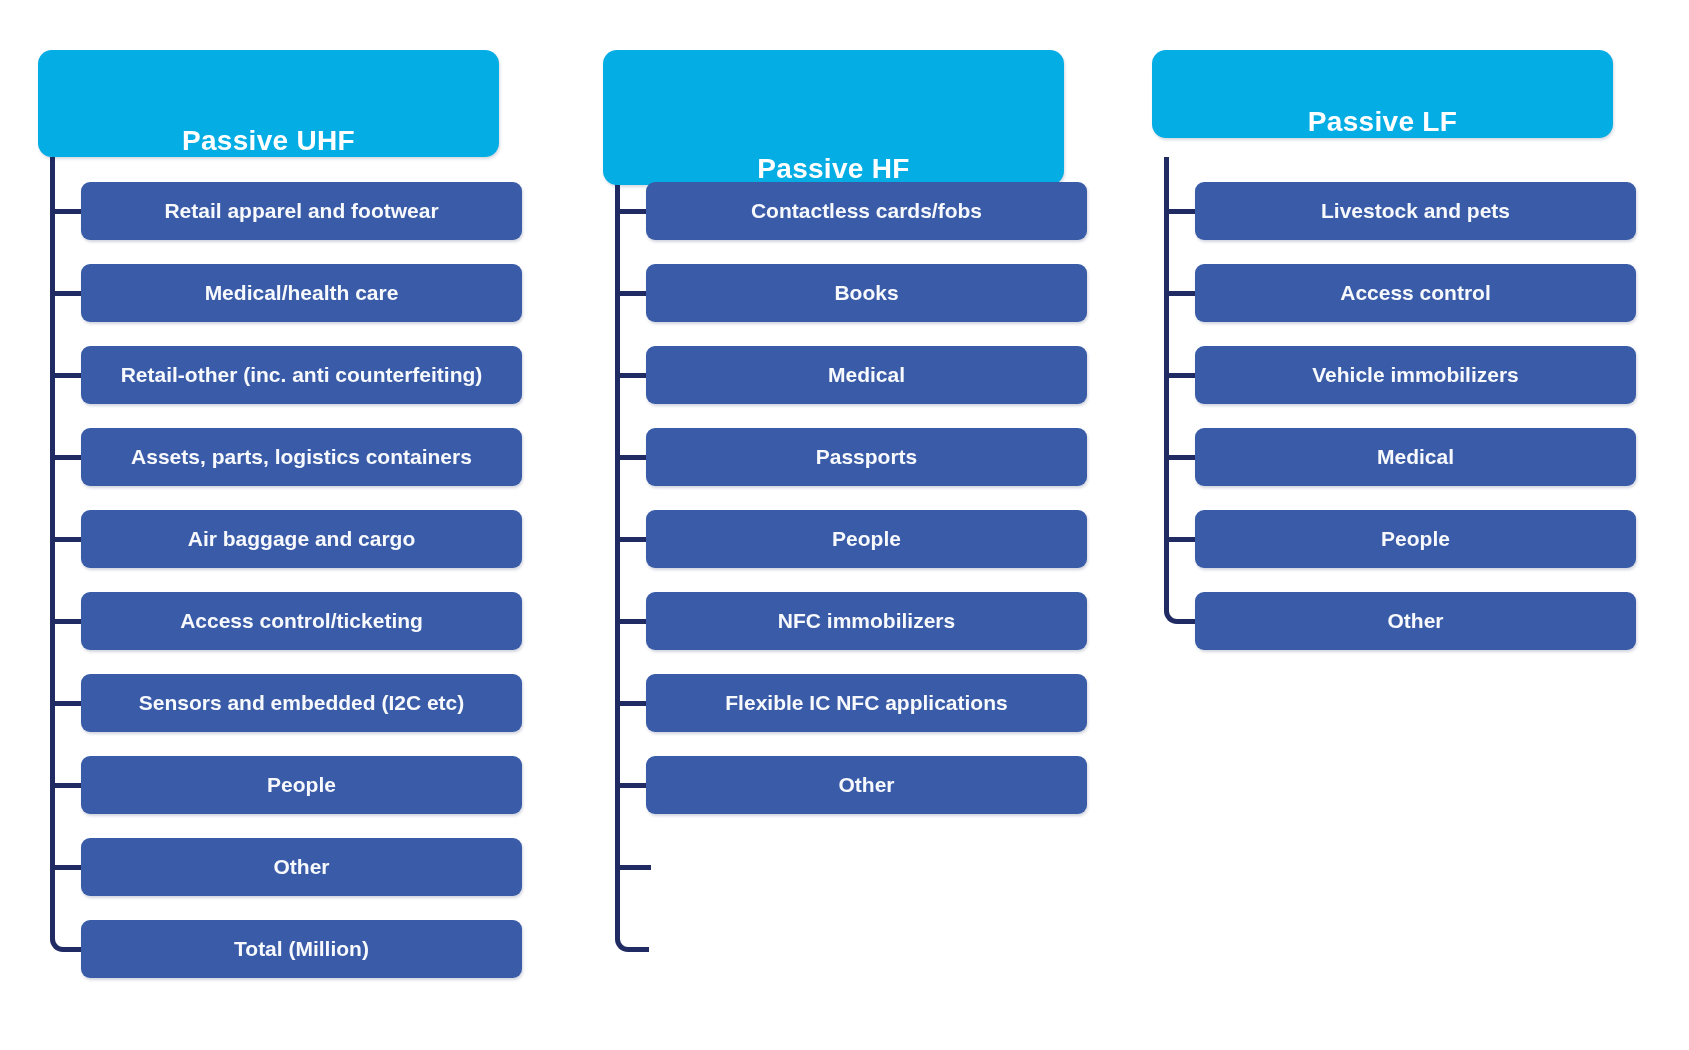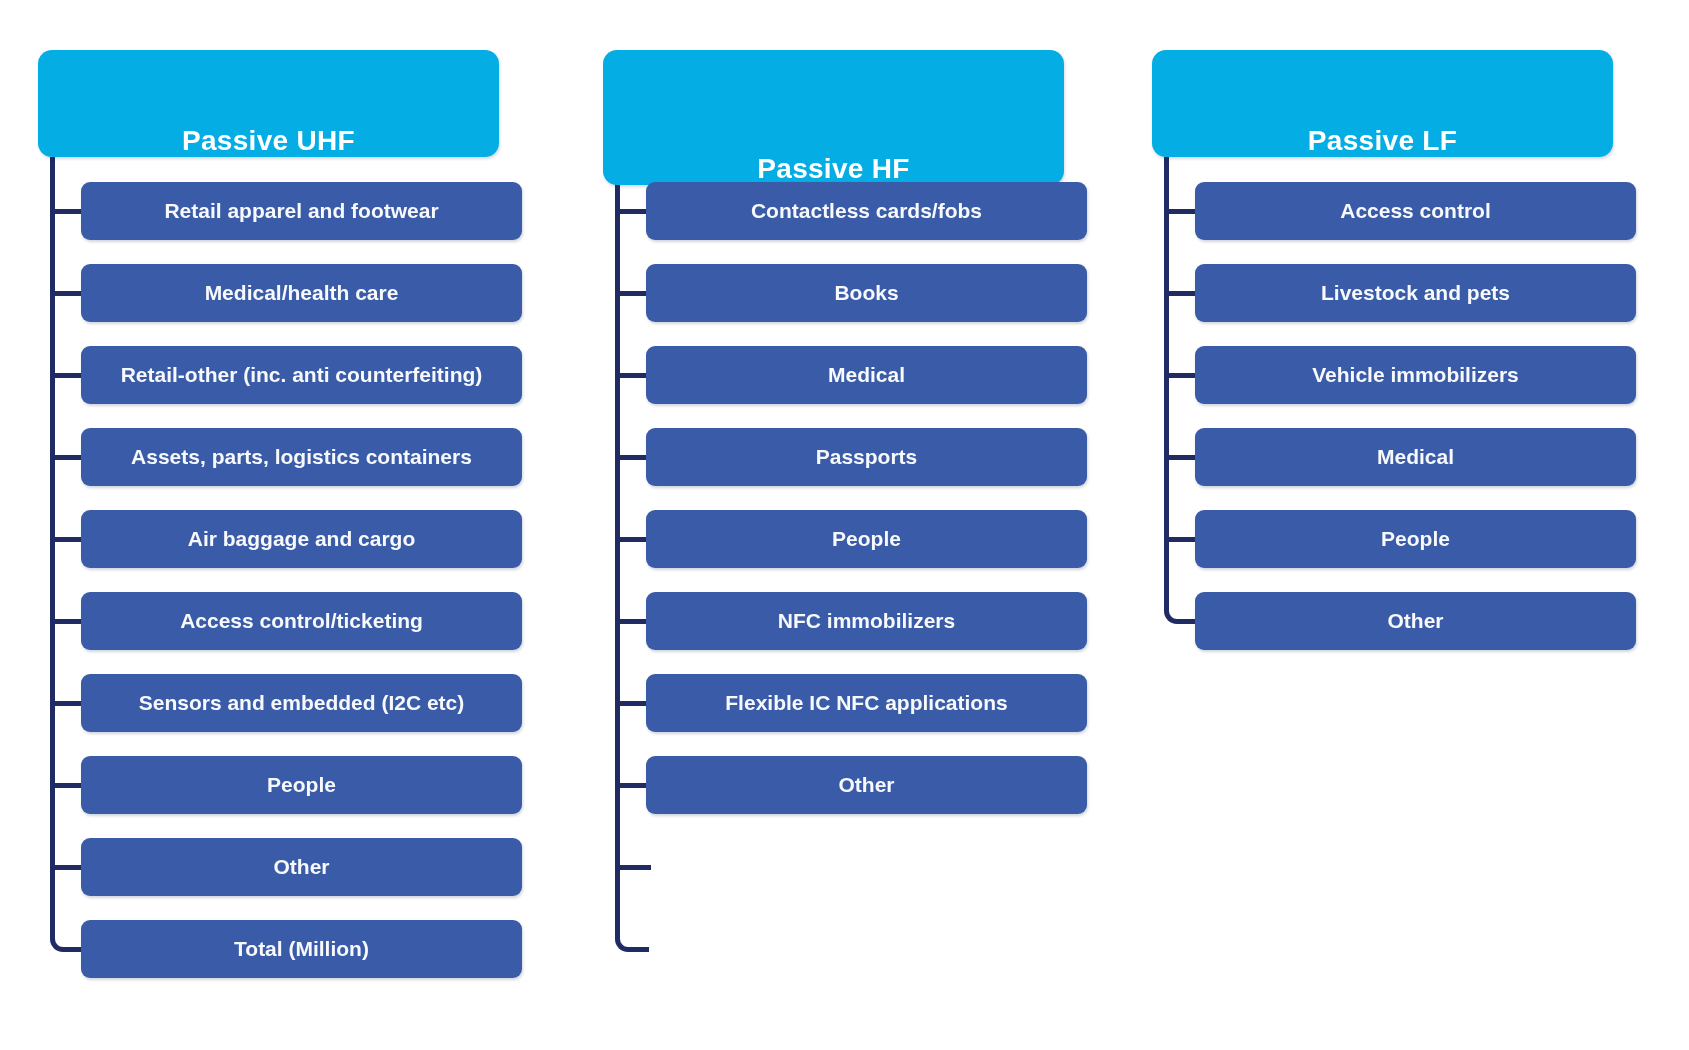--- a/index.html
+++ b/index.html
@@ -157,29 +157,29 @@
       <div class="stub" style="left: 615px; top: 290.5px; width: 36px;"></div>
       <div class="stub" style="left: 615px; top: 372.5px; width: 36px;"></div>
       <div class="stub" style="left: 615px; top: 454.5px; width: 36px;"></div>
       <div class="stub" style="left: 615px; top: 536.5px; width: 36px;"></div>
       <div class="stub" style="left: 615px; top: 618.5px; width: 36px;"></div>
       <div class="stub" style="left: 615px; top: 700.5px; width: 36px;"></div>
       <div class="stub" style="left: 615px; top: 782.5px; width: 36px;"></div>
       <div class="stub" style="left: 615px; top: 864.5px; width: 36px;"></div>
     </div>
     <div class="column">
-      <div class="header" style="left: 1152px; top: 50px; width: 461px; height: 107px;">
+      <div class="header" style="left: 1152px; top: 50px; width: 461px; height: 88px;">
         <span>Passive LF</span>
       </div>
       <div class="items" style="left: 1195px; top: 182px; width: 441px;">
         <div class="item">
-          <span>Access control</span>
+          <span>Livestock and pets</span>
         </div>
         <div class="item">
-          <span>Livestock and pets</span>
+          <span>Access control</span>
         </div>
         <div class="item">
           <span>Vehicle immobilizers</span>
         </div>
         <div class="item">
           <span>Medical</span>
         </div>
         <div class="item">
           <span>People</span>
         </div>

